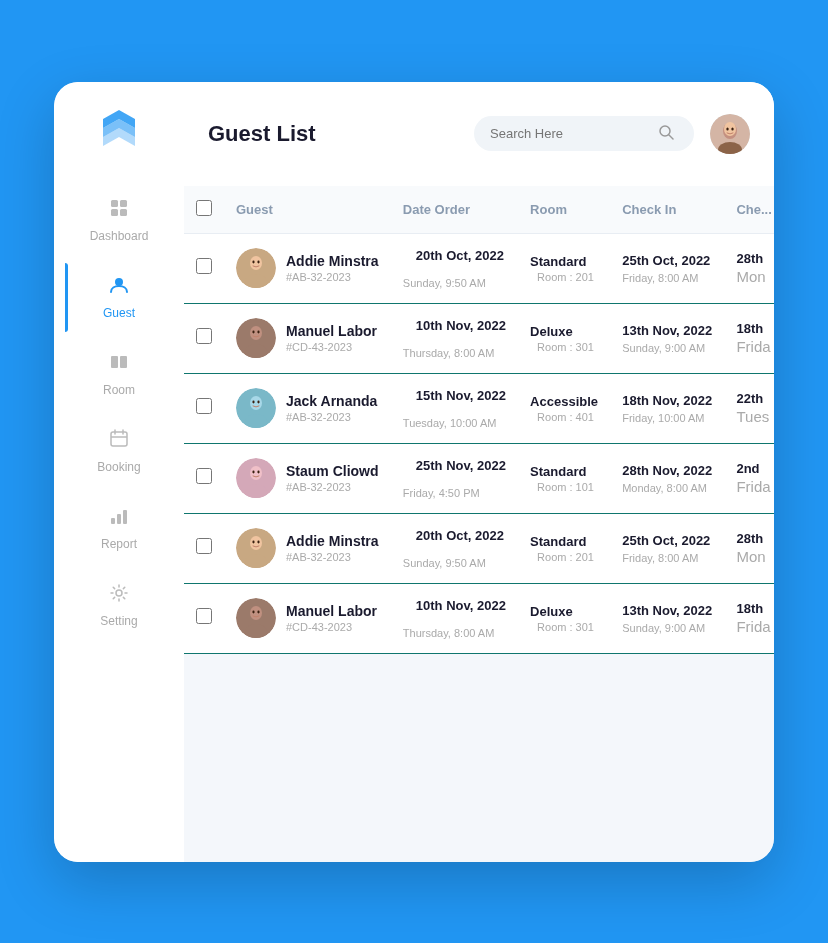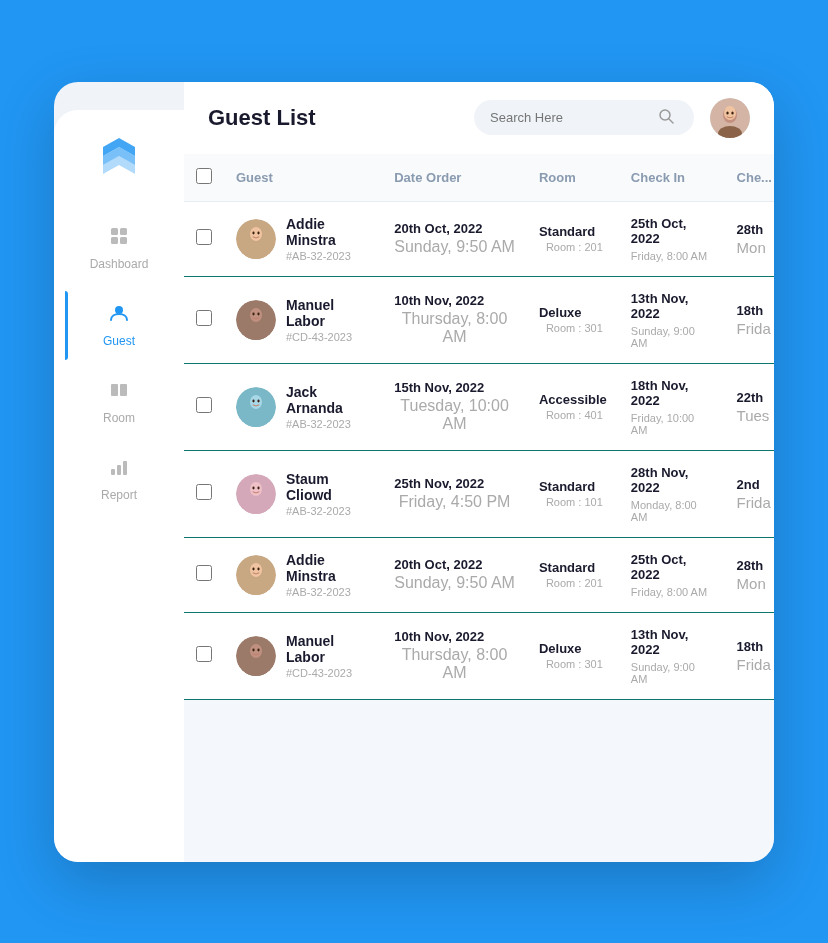--- a/index.html
+++ b/index.html
@@ -26,21 +26,20 @@
     
     .sidebar {
       width: 130px;
       background: #fff;
       display: flex;
       flex-direction: column;
       align-items: center;
       padding: 24px 11px;
       border-radius: 24px 0 0 24px;
       flex-shrink: 0;
-      margin-top: 28px;
     }
     .sidebar-logo {
       margin-bottom: 32px;
     }
     .logo-icon {
       width: 44px;
       height: 44px;
     }
     .sidebar-nav {
       display: flex;
@@ -92,21 +91,21 @@
       flex: 1;
       display: flex;
       flex-direction: column;
       background: #f4f7fb;
       border-radius: 0 24px 24px 0;
       overflow: hidden;
     }
     .top-bar {
       display: flex;
       align-items: center;
-      padding: 16px 24px;
+      padding: 32px 24px;
       background: #fff;
       gap: 16px;
     }
     .page-title {
       font-size: 22px;
       font-weight: 700;
       color: #1a1a2e;
       flex: 1;
     }
     .search-bar {
@@ -209,26 +208,26 @@
     }
     .guest-info-id {
       font-size: 11px;
       color: #aaa;
       margin-top: 2px;
     }
     .date-primary {
       font-size: 13px;
       font-weight: 600;
       color: #1a1a2e;
+      margin-left: 13px;
     }
     .date-secondary {
-      font-size: 16px;
+      font-size: 11px;
       color: #aaa;
-      margin-top: 2px;
-      text-align: center;
+      margin-top: 14px;
     }
     .room-type {
       font-size: 13px;
       font-weight: 600;
       color: #1a1a2e;
     }
     .room-number {
       font-size: 11px;
       color: #aaa;
       margin-top: 2px;
@@ -299,26 +298,46 @@
           <svg width="20" height="20" viewBox="0 0 20 20" fill="none">
             <rect x="2" y="4" width="7" height="12" rx="1" fill="#bbb"></rect>
             <rect x="11" y="4" width="7" height="12" rx="1" fill="#bbb"></rect>
           </svg>
         </span>
         <span class="nav-item-label">Room</span>
       </div>
       <div class="nav-item">
         <span class="nav-icon">
           <svg width="20" height="20" viewBox="0 0 20 20" fill="none">
+            <rect x="2" y="3" width="16" height="14" rx="2" stroke="#bbb" stroke-width="1.5" fill="none"></rect>
+            <line x1="2" y1="8" x2="18" y2="8" stroke="#bbb" stroke-width="1.5"></line>
+            <line x1="6" y1="1" x2="6" y2="5" stroke="#bbb" stroke-width="1.5" stroke-linecap="round"></line>
+            <line x1="14" y1="1" x2="14" y2="5" stroke="#bbb" stroke-width="1.5" stroke-linecap="round"></line>
+          </svg>
+        </span>
+        <span class="nav-item-label">Booking</span>
+      </div>
+      <div class="nav-item">
+        <span class="nav-icon">
+          <svg width="20" height="20" viewBox="0 0 20 20" fill="none">
             <rect x="2" y="12" width="4" height="6" rx="1" fill="#bbb"></rect>
             <rect x="8" y="8" width="4" height="10" rx="1" fill="#bbb"></rect>
             <rect x="14" y="4" width="4" height="14" rx="1" fill="#bbb"></rect>
           </svg>
         </span>
         <span class="nav-item-label">Report</span>
+      </div>
+      <div class="nav-item">
+        <span class="nav-icon">
+          <svg width="20" height="20" viewBox="0 0 20 20" fill="none">
+            <circle cx="10" cy="10" r="3" stroke="#bbb" stroke-width="1.5" fill="none"></circle>
+            <path d="M10 2v2M10 16v2M2 10h2M16 10h2M4.22 4.22l1.42 1.42M14.36 14.36l1.42 1.42M4.22 15.78l1.42-1.42M14.36 5.64l1.42-1.42" stroke="#bbb" stroke-width="1.5" stroke-linecap="round"></path>
+          </svg>
+        </span>
+        <span class="nav-item-label">Setting</span>
       </div>
     </nav>
   </div>
 
   <div class="main-content">
 
     <div class="top-bar">
       <h1 class="page-title">Guest List</h1>
       <div class="search-bar">
         <input class="search-input" type="text" placeholder="Search Here" style="">

